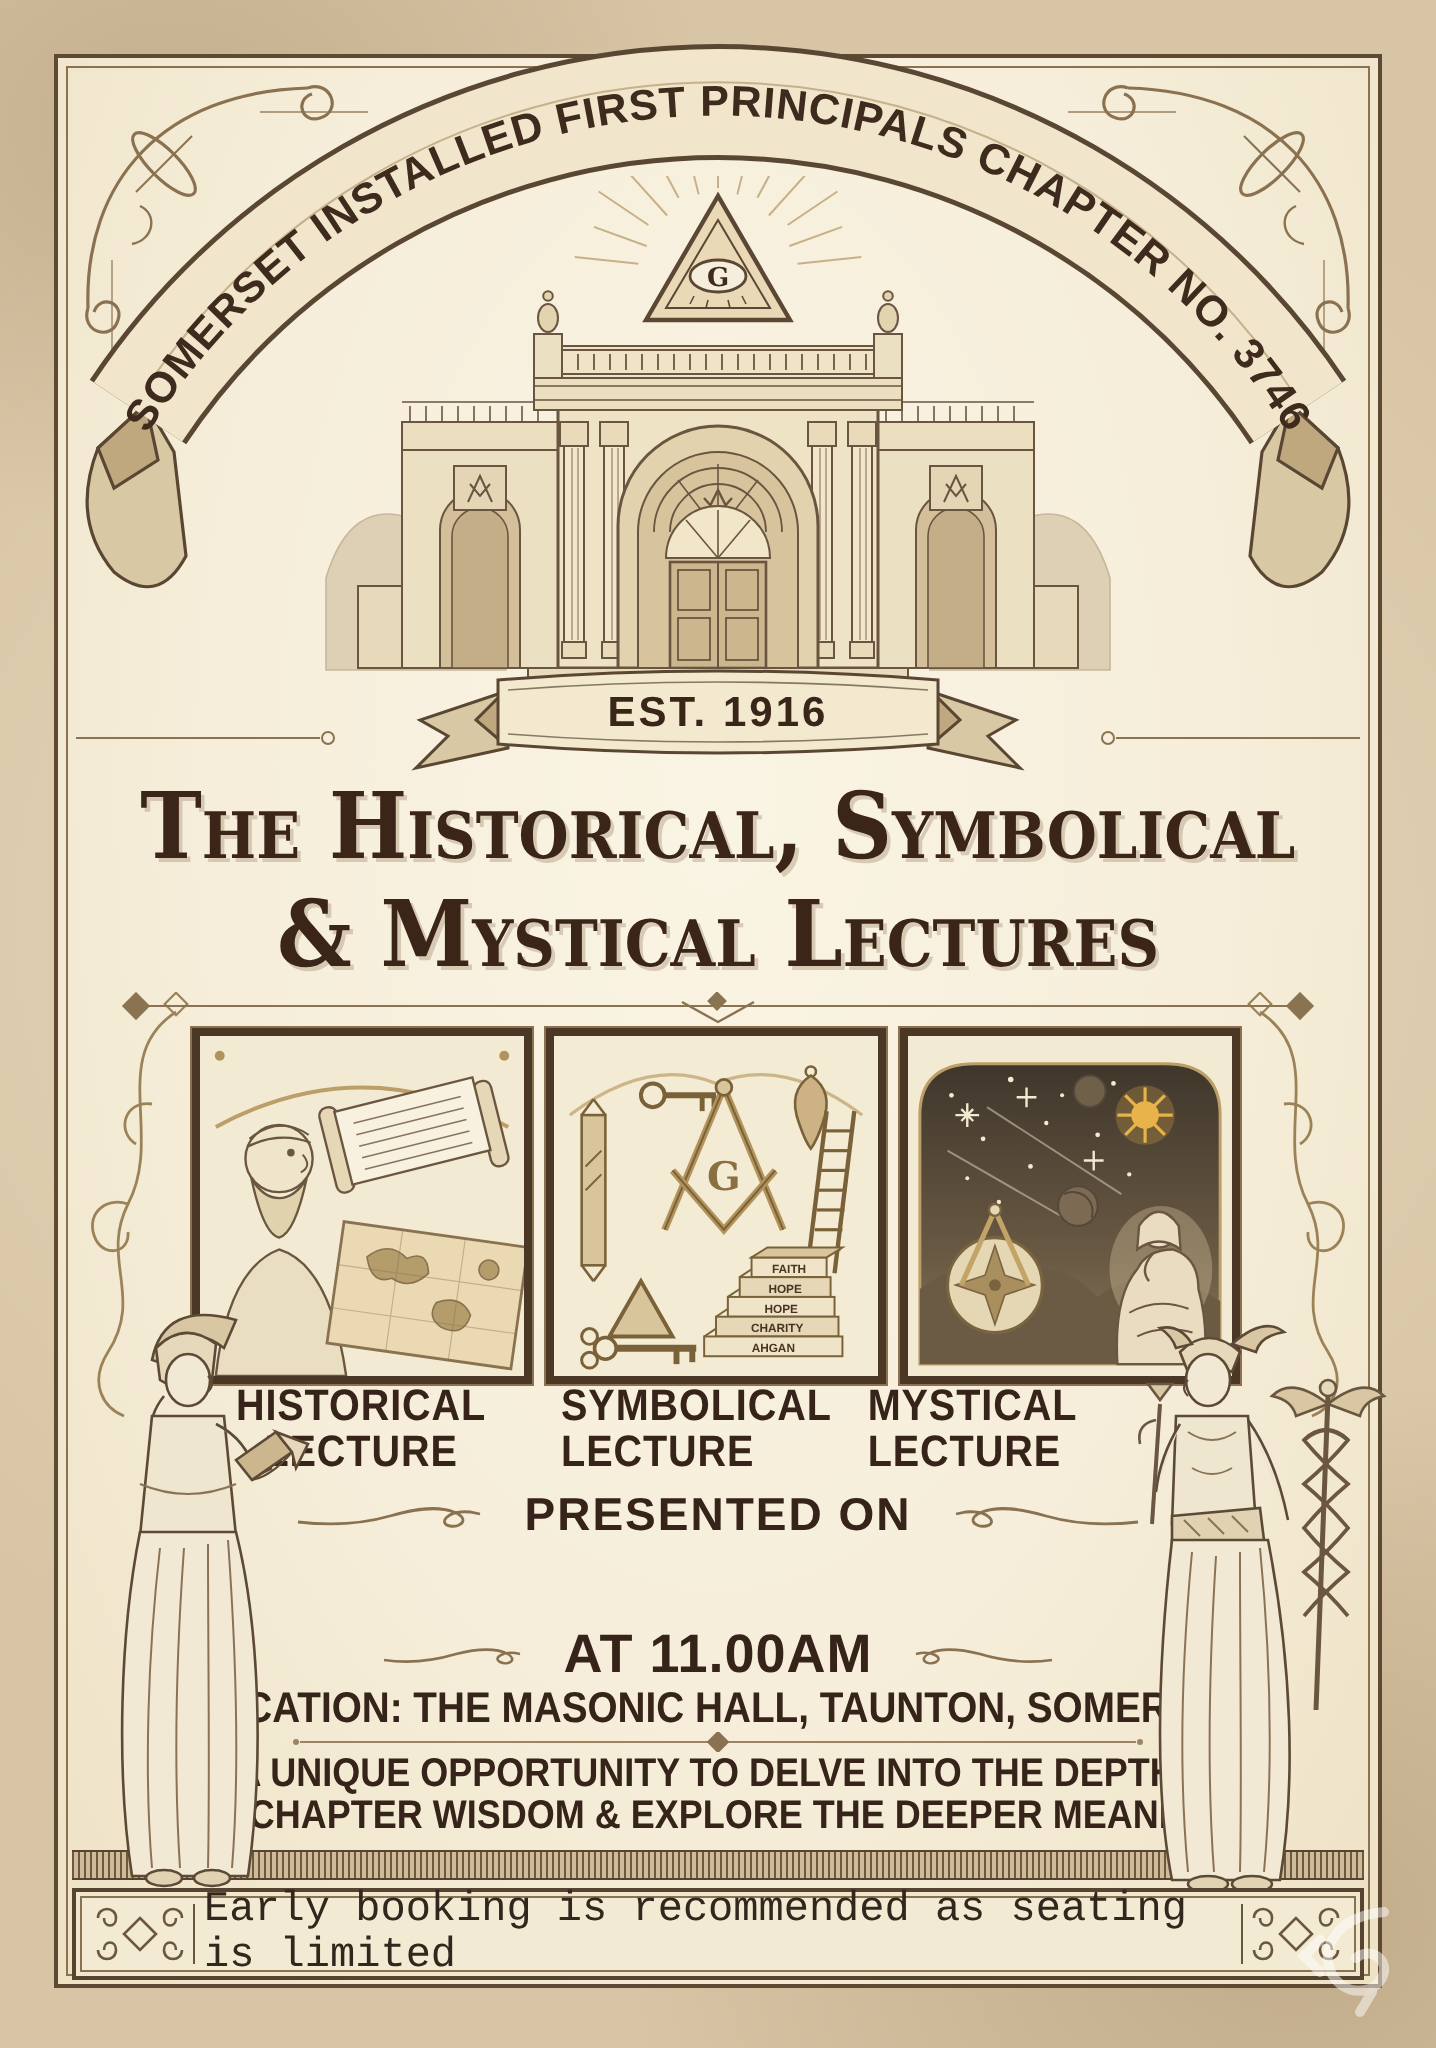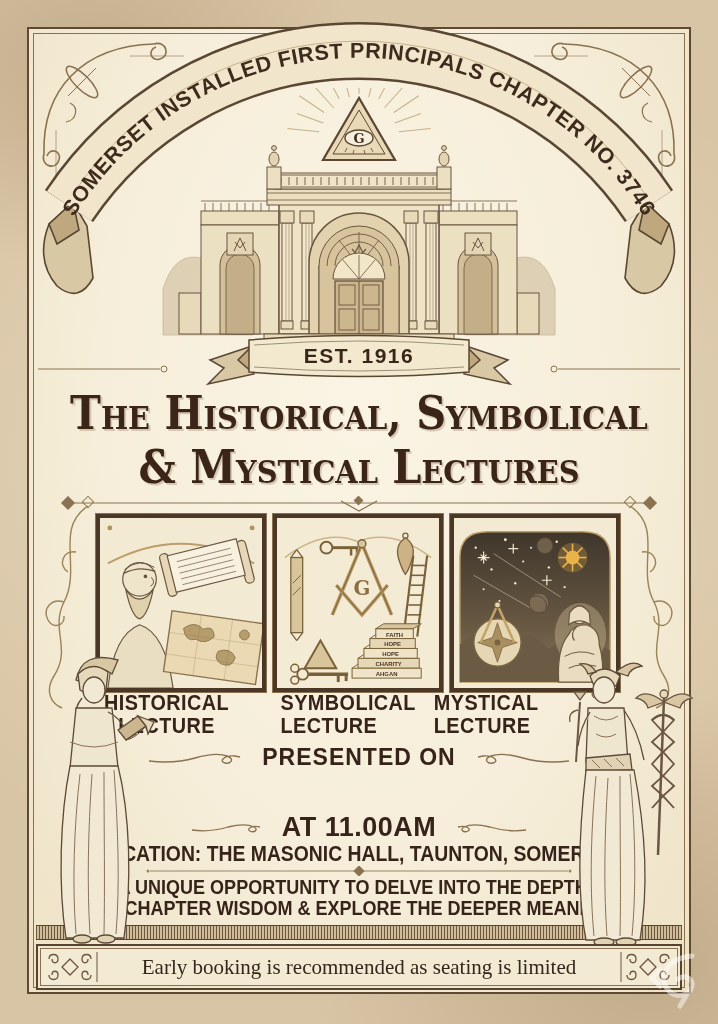--- a/index.html
+++ b/index.html
@@ -28,21 +28,21 @@
   .panel svg{display:block;width:100%;height:100%;}
   .label2{line-height:1.04;font-size:22px;letter-spacing:.5px;}
   .hatch{position:absolute;left:36px;top:925px;width:646px;height:15px;
     background:repeating-linear-gradient(90deg,#6e583e 0 1px,#cdbb99 1px 3px);
     border-top:1px solid #574430;border-bottom:1px solid #574430;box-sizing:border-box;}
   .bottom-box{position:absolute;left:36px;top:944px;width:646px;height:46px;
     background:#f3ead3;border:2px solid #574430;
     box-shadow:inset 0 0 0 2px #f1e7cf, inset 0 0 0 3px #8a7250;
     box-sizing:border-box;display:flex;align-items:center;}
   .bb-end{flex:0 0 64px;height:100%;display:flex;align-items:center;justify-content:center;background:#ead$;}
-  .bb-text{flex:1;text-align:center;font-family:Liberation Serif, serif;
+  .bb-text{flex:1;text-align:left;font-family:Liberation Mono, monospace;
     font-size:21px;color:#33261c;}
   .stub svg, .flour svg{display:block;}
   sup.ord{font-size:.54em;position:relative;top:-.48em;letter-spacing:0;}
 </style>
 </head>
 <body>
 
 <div class="poster">
 
   <div class="frame">
@@ -489,21 +489,21 @@
       <path d="M44,106 L49,121 L64,126 L49,131 L44,146 L39,131 L24,126 L39,121 Z" fill="#a98f5e" stroke="#7a643f" stroke-width=".8"></path>
       <circle cx="44" cy="126" r="3" fill="#7a643f"></circle>
       <g stroke="#c3a467" stroke-width="2.6">
           <line x1="44" y1="88" x2="27" y2="126"></line>
           <line x1="44" y1="88" x2="61" y2="126"></line>
         </g>
       <circle cx="44" cy="88" r="3" fill="#e6d7b4" stroke="#7a643f" stroke-width="1.2"></circle>
     </svg>
   </div>
 
-  <div class="abs" style="left:82px;top:692px;width:170px;text-align:center;">
+  <div class="abs" style="left:96px;top:692px;width:170px;text-align:center;">
     <span class="cond label2 squish"><span>HISTORICAL</span><br>
     <span>LECTURE</span></span>
   </div>
   <div class="abs" style="left:273px;top:692px;width:170px;text-align:left;">
     <span class="cond label2 squish"><span>SYMBOLICAL</span><br>
     <span>LECTURE</span></span>
   </div>
   <div class="abs" style="left:428px;top:692px;width:170px;text-align:left;">
     <span class="cond label2 squish"><span>MYSTICAL</span><br>
     <span>LECTURE</span></span>

